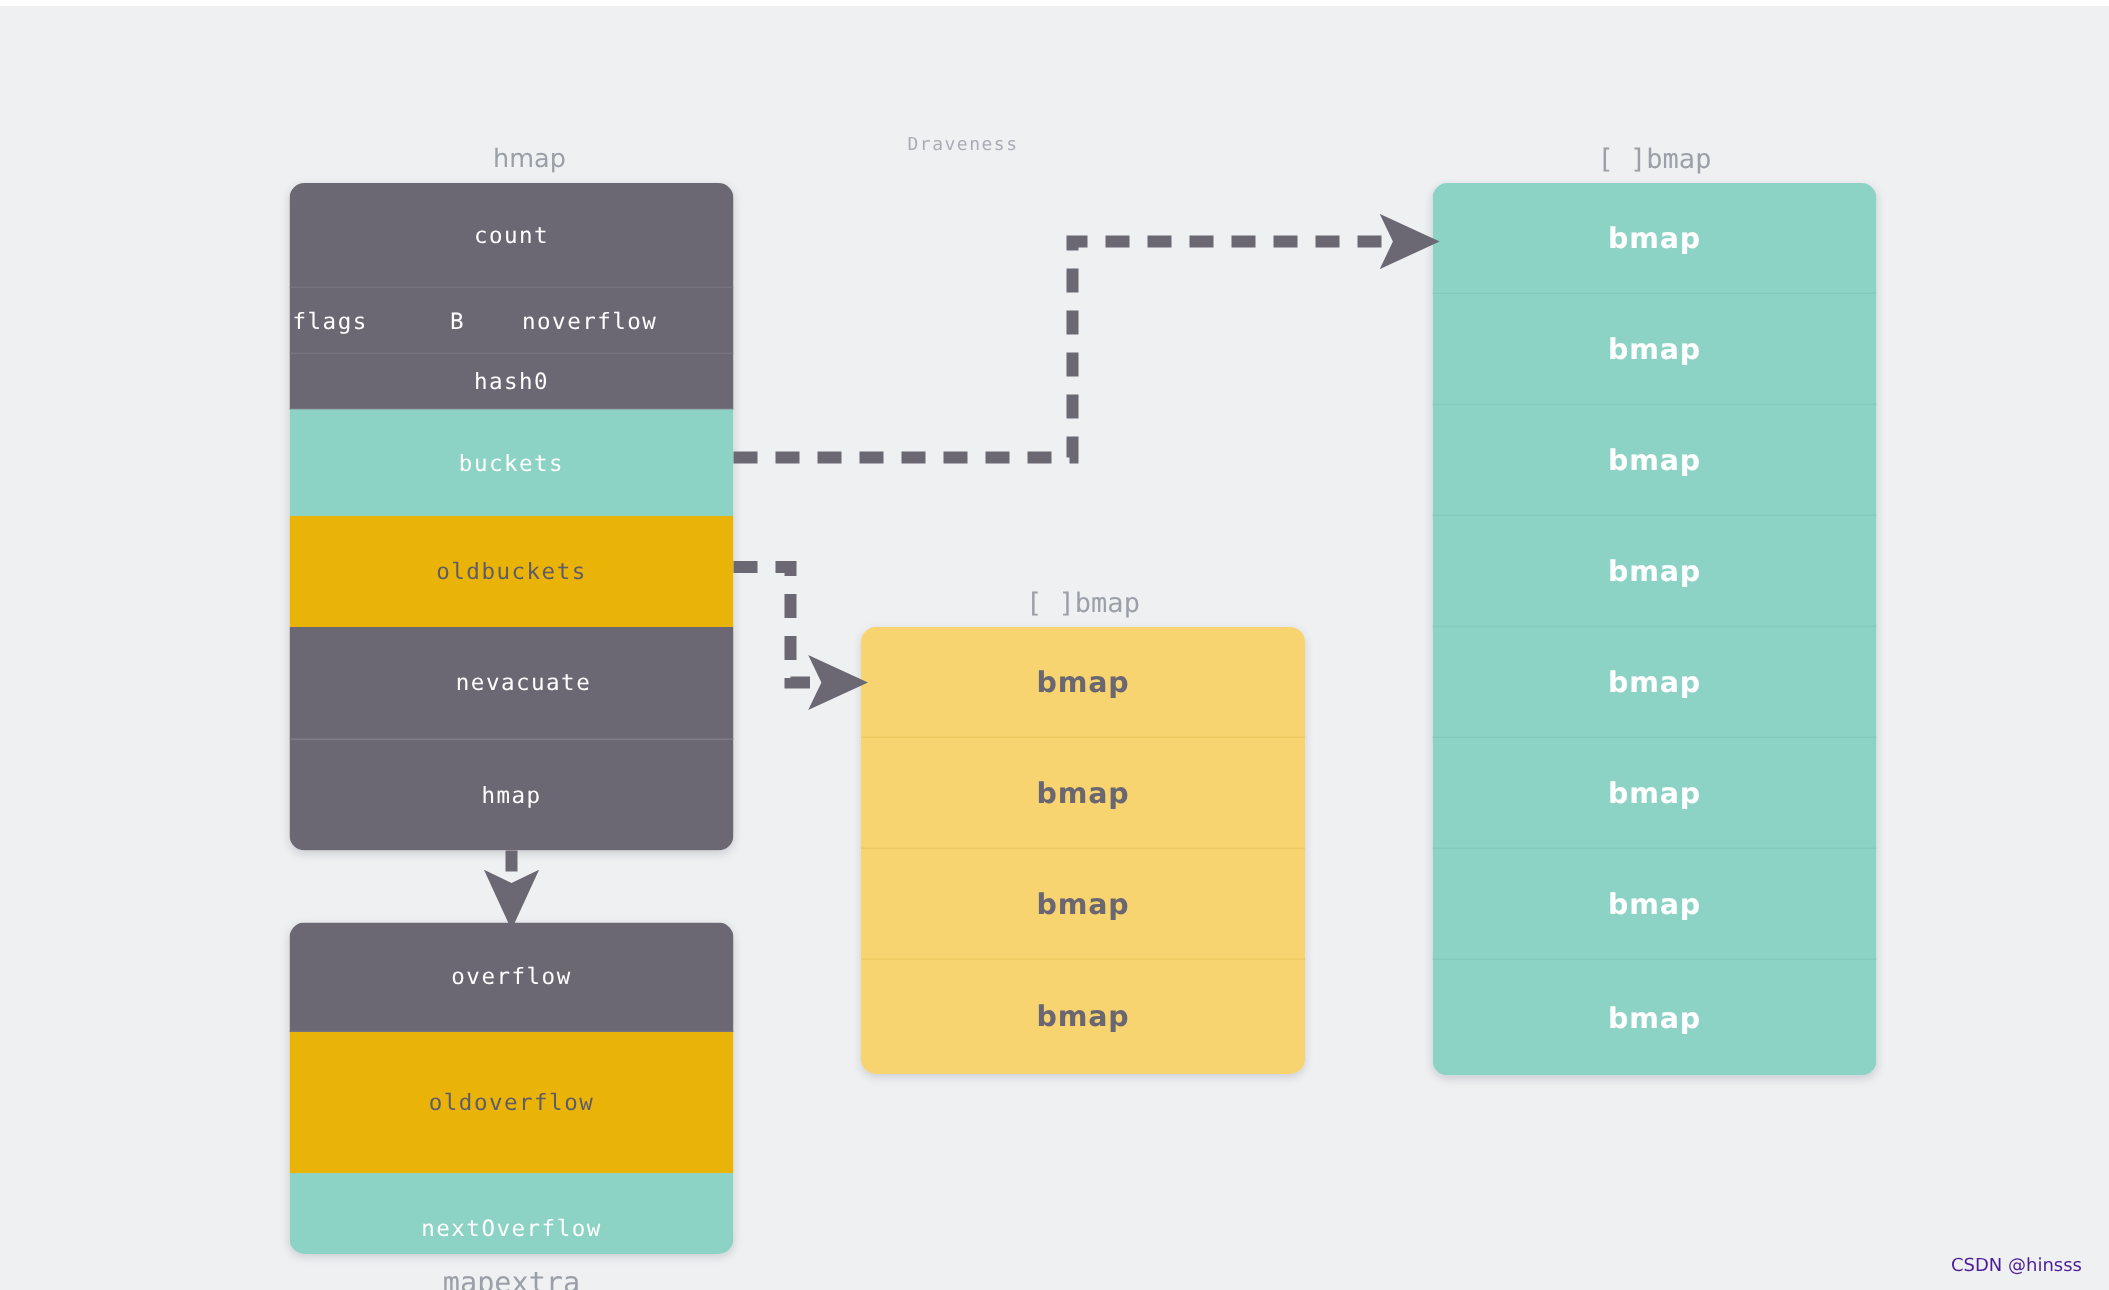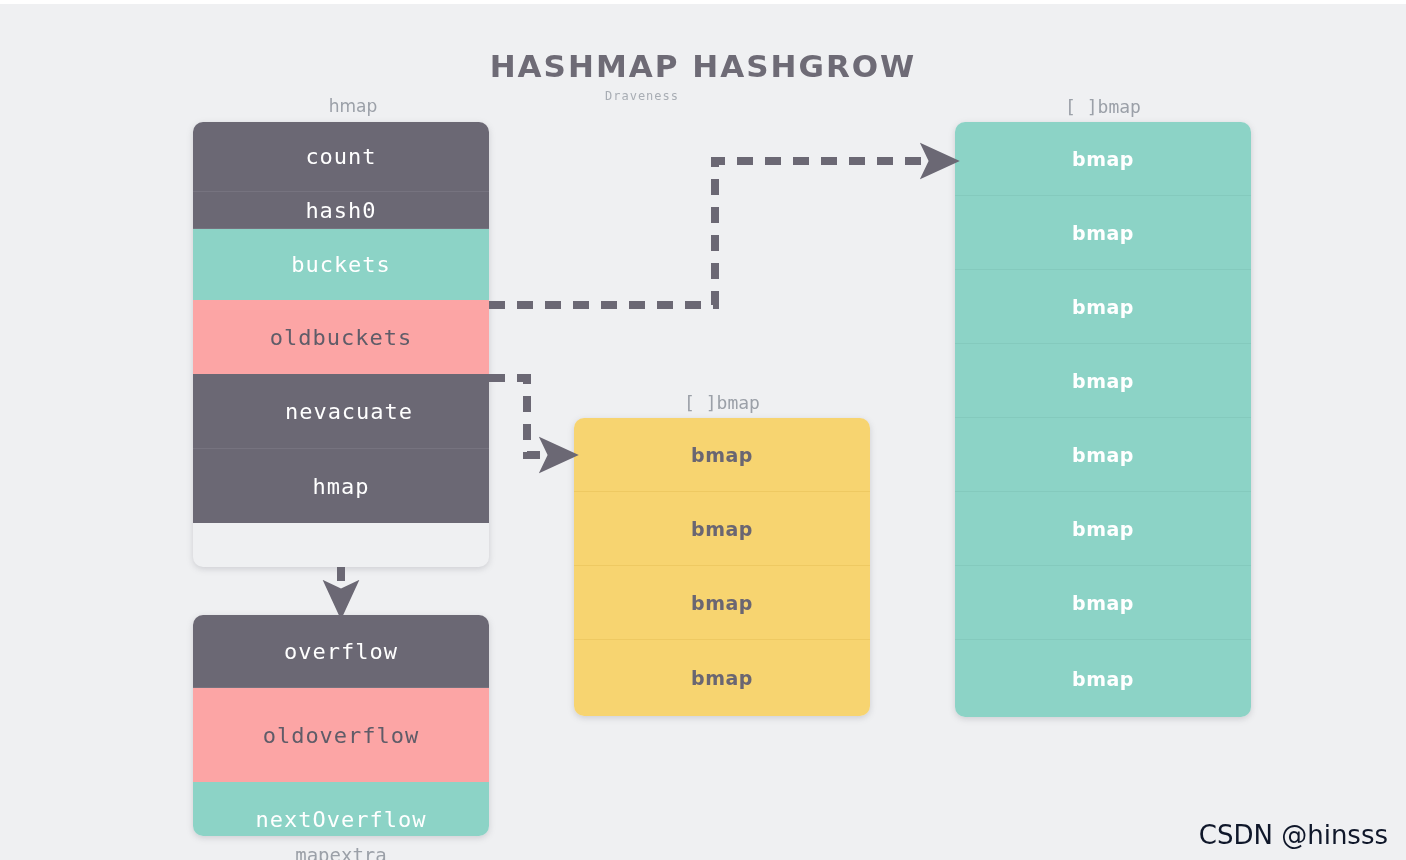--- a/index.html
+++ b/index.html
@@ -54,27 +54,27 @@
     border-radius: 10px;
     overflow: hidden;
     box-shadow: 0 2px 6px rgba(120,120,130,0.28);
   }
   .row {
     box-sizing: border-box;
     display: flex;
     align-items: center;
     justify-content: center;
     font-family: "DejaVu Sans Mono", monospace;
-    font-size: 22px;
+    font-size: 15px;
     letter-spacing: 1px;
     white-space: nowrap;
   }
   .row.dark   { background: #6b6874; color: #ffffff; border-bottom: 1px solid #76737f; }
   .row.teal   { background: #8cd3c6; color: #ffffff; }
-  .row.yellow { background: #fca5a5; color: #5f5c68; }
+  .row.yellow { background: #eab308; color: #5f5c68; }
   .row.last   { border-bottom: none; }
 
   
   .triple {
     position: relative;
     justify-content: flex-start;
   }
   .triple span { position: absolute; }
 
   
@@ -109,38 +109,42 @@
     width: 1406px; height: 856px;
     pointer-events: none;
   }
 
   
   .watermark {
     position: absolute;
     right: 18px;
     bottom: 10px;
     font-family: "DejaVu Sans", sans-serif;
-    font-size: 26px;
-    color: #0f172a;
+    font-size: 12px;
+    color: #4c1d95;
     white-space: nowrap;
   }
 </style>
 </head>
 <body>
 
 <div id="canvas">
 
-  <div class="main-title">HASHMAP  HASHGROW</div>
   <div class="sub-title">Draveness</div>
 
   <div class="caption" style="left:205px; top:92px; width:296px;">hmap</div>
 
   <div class="box" style="left:193px; top:118px; width:296px; height:445px;">
     <div class="row dark" style="height:70px;">count</div>
 
+    <div class="row dark triple" style="height:44px;">
+      <span style="left:2px;">flags</span>
+      <span style="left:107px;">B</span>
+      <span style="left:155px;">noverflow</span>
+    </div>
 
     <div class="row dark" style="height:37px;">hash0</div>
 
     <div class="row teal" style="height:71px;">buckets</div>
 
     <div class="row yellow" style="height:74px;">oldbuckets</div>
 
     <div class="row dark" style="height:75px;padding-left:16px;">nevacuate</div>
 
     <div class="row dark last" style="height:74px;">hmap</div>

